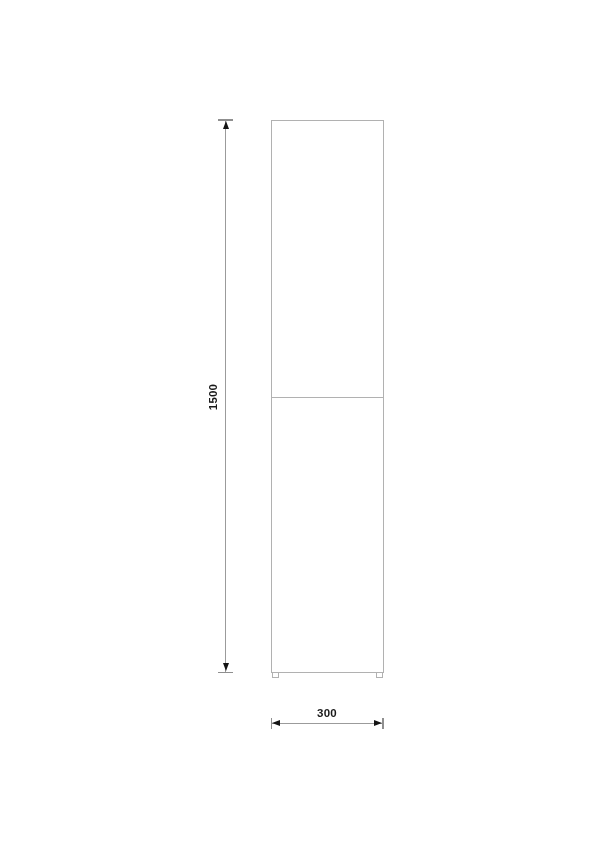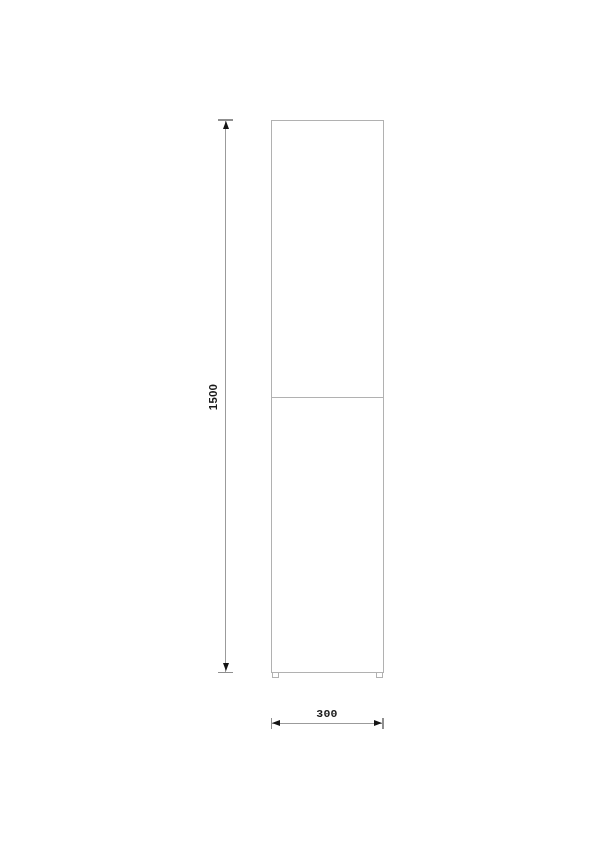--- a/index.html
+++ b/index.html
@@ -127,21 +127,20 @@
   }
   .vlabel {
     left: 213px;
     top: 397px;
     transform: translate(-50%, -50%) rotate(-90deg);
   }
   .hlabel {
     left: 327px;
     top: 713px;
     transform: translate(-50%, -50%);
-    font-family: Liberation Mono, monospace;
   }
 </style>
 </head>
 <body>
 
 <div class="canvas">
 
   <div class="cabinet"></div>
   <div class="divider"></div>
   <div class="foot foot-left"></div>

